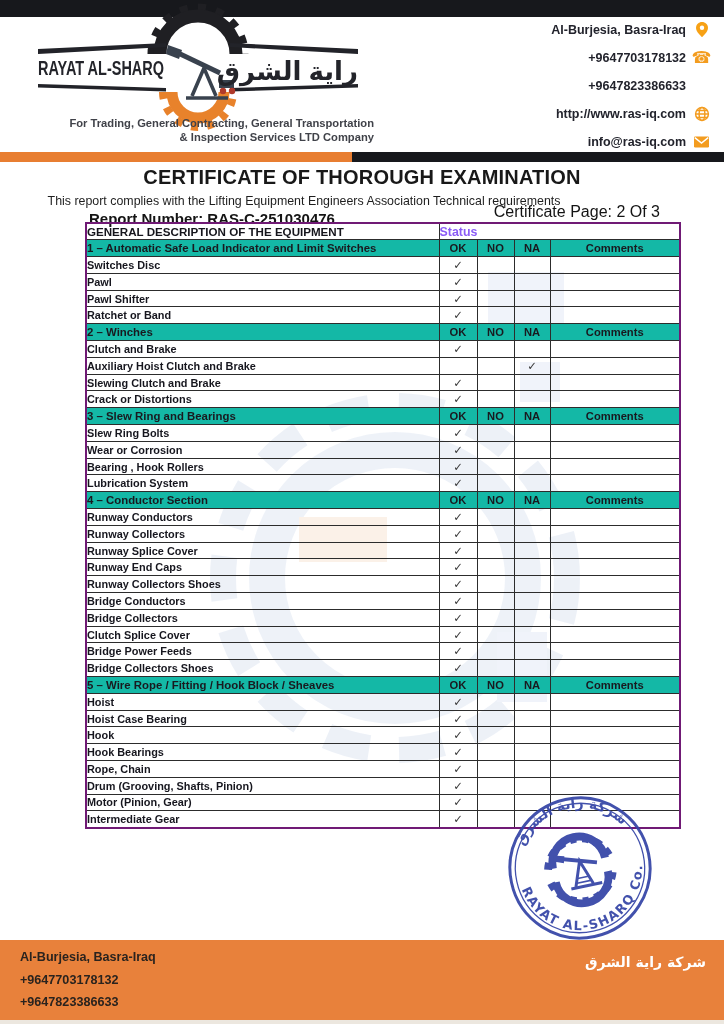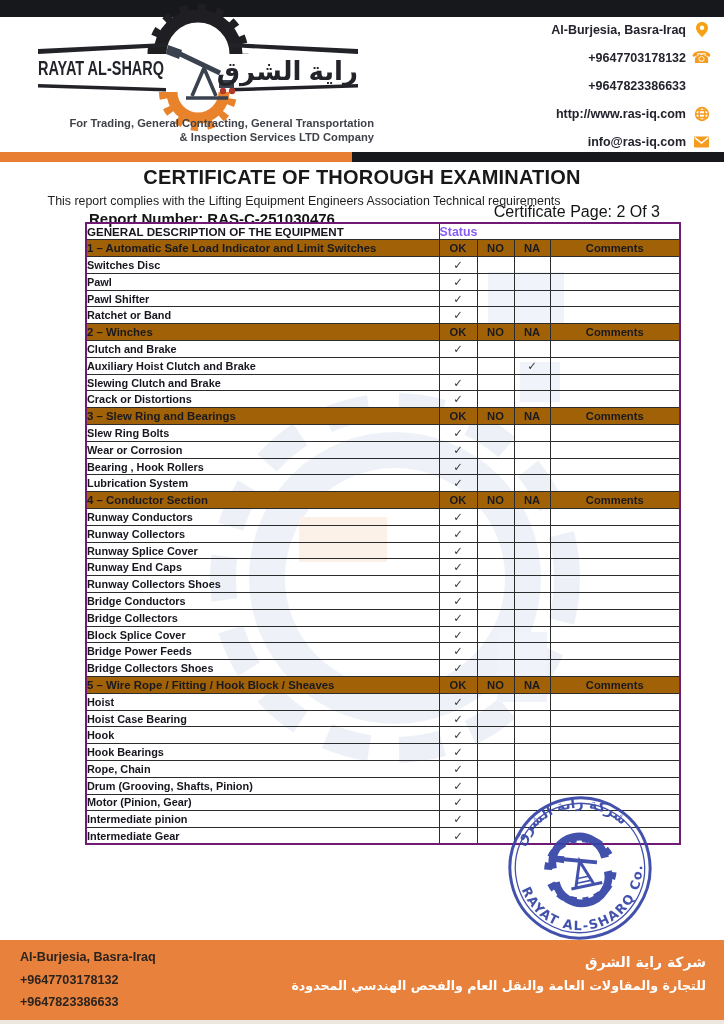--- a/index.html
+++ b/index.html
@@ -34,21 +34,21 @@
 
   
   table.equip{position:absolute;left:64px;top:222px;width:594px;z-index:3;
               border-collapse:collapse;table-layout:fixed;background:transparent;
               border:2px solid #701a75;margin-left:21px;}
   table.equip td{border:1px solid #2c2c2c;padding:0;overflow:hidden;white-space:nowrap;}
   tr.head-row{height:19px;}
   table.equip tr{height:16.8px;}
   .desc-h{font-size:11.6px;font-weight:bold;padding-left:6px;color:#15151c;}
   .status-h{font-size:12.4px;font-weight:bold;text-align:left;color:#8b5cf6;}
-  tr.section-row td{background:#a16207;}
+  tr.section-row td{background:#14b8a6;}
   .sec-title{font-size:11.4px;font-weight:bold;padding-left:6px;color:#19191f;}
   .sec-col{font-size:11.2px;font-weight:bold;text-align:center;color:#19191f;}
   .item-label{font-size:10.9px;font-weight:bold;padding-left:6px;color:#16161e;}
   .item-cell{text-align:center;font-size:11.5px;color:#3d3d3d;
              font-family:"DejaVu Sans",sans-serif;}
 
   
   .stamp-wrap{top:794px;left:506px;width:148px;height:148px;z-index:5;
               transform:rotate(-12deg);opacity:.93;}
   .stamp-wrap svg{width:148px;height:148px;}
@@ -334,21 +334,21 @@
           <td class="item-cell"></td>
         </tr>
         <tr>
           <td class="item-label">Bridge Collectors</td>
           <td class="item-cell">✓</td>
           <td class="item-cell"></td>
           <td class="item-cell"></td>
           <td class="item-cell"></td>
         </tr>
         <tr>
-          <td class="item-label">Block Splice Cover</td>
+          <td class="item-label">Clutch Splice Cover</td>
           <td class="item-cell">✓</td>
           <td class="item-cell"></td>
           <td class="item-cell"></td>
           <td class="item-cell"></td>
         </tr>
         <tr>
           <td class="item-label">Bridge Power Feeds</td>
           <td class="item-cell">✓</td>
           <td class="item-cell"></td>
           <td class="item-cell"></td>
@@ -405,27 +405,20 @@
         </tr>
         <tr>
           <td class="item-label">Drum (Grooving, Shafts, Pinion)</td>
           <td class="item-cell">✓</td>
           <td class="item-cell"></td>
           <td class="item-cell"></td>
           <td class="item-cell"></td>
         </tr>
         <tr>
           <td class="item-label">Motor (Pinion, Gear)</td>
-          <td class="item-cell">✓</td>
-          <td class="item-cell"></td>
-          <td class="item-cell"></td>
-          <td class="item-cell"></td>
-        </tr>
-        <tr>
-          <td class="item-label">Intermediate pinion</td>
           <td class="item-cell">✓</td>
           <td class="item-cell"></td>
           <td class="item-cell"></td>
           <td class="item-cell"></td>
         </tr>
         <tr>
           <td class="item-label">Intermediate Gear</td>
           <td class="item-cell">✓</td>
           <td class="item-cell"></td>
           <td class="item-cell"></td>
@@ -465,18 +458,17 @@
   </div>
 
   <div class="abs footer">
     <div class="f-left">
       <div>Al-Burjesia, Basra-Iraq</div>
       <div>+9647703178132</div>
       <div>+9647823386633</div>
     </div>
     <div class="f-right" dir="rtl">
       <div class="l1">شركة راية الشرق</div>
-      <div class="l2">للتجارة والمقاولات العامة والنقل العام والفحص الهندسي المحدودة</div>
     </div>
   </div>
   <div class="abs bottom-strip"></div>
 
 </div>
 
 </body></html>

